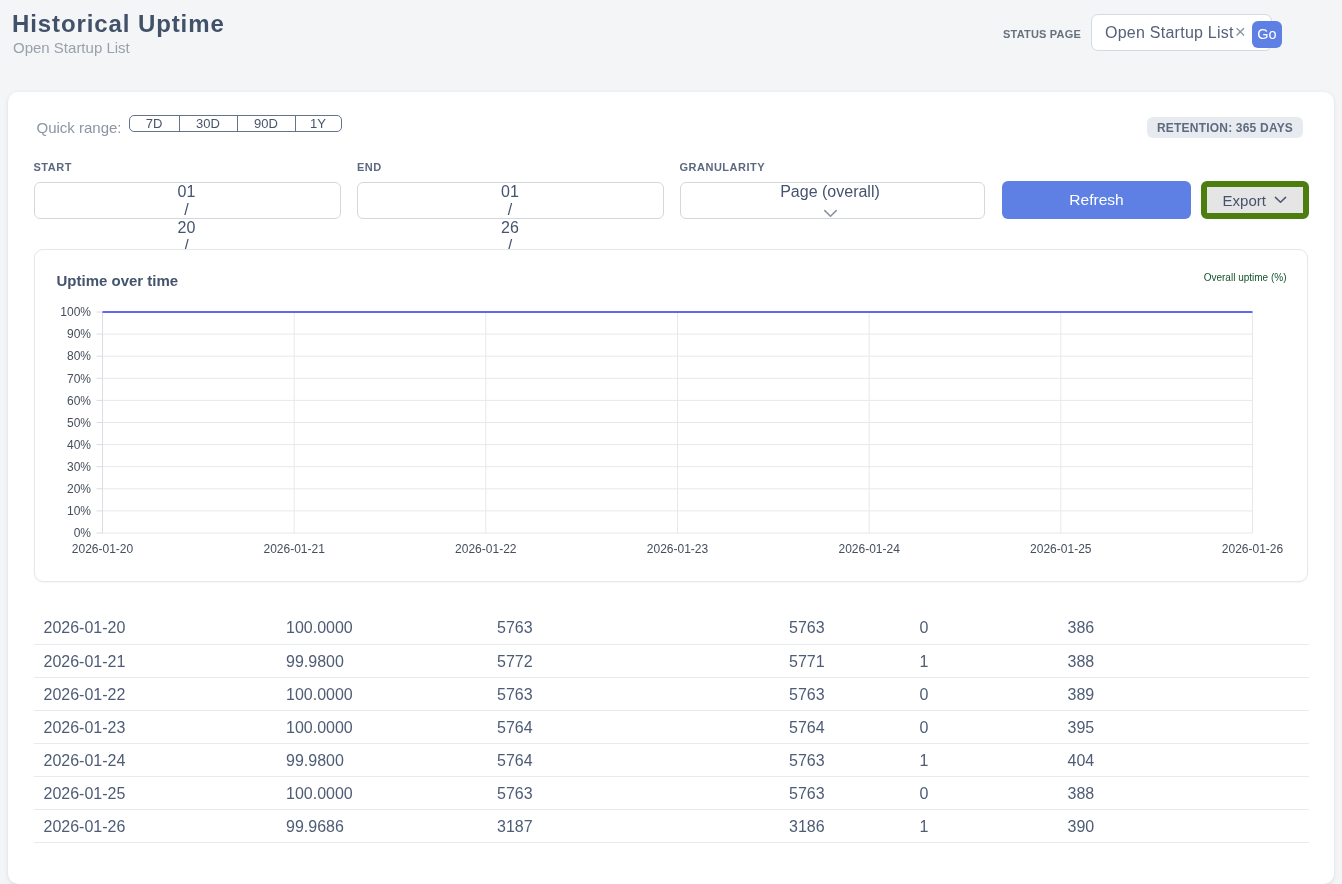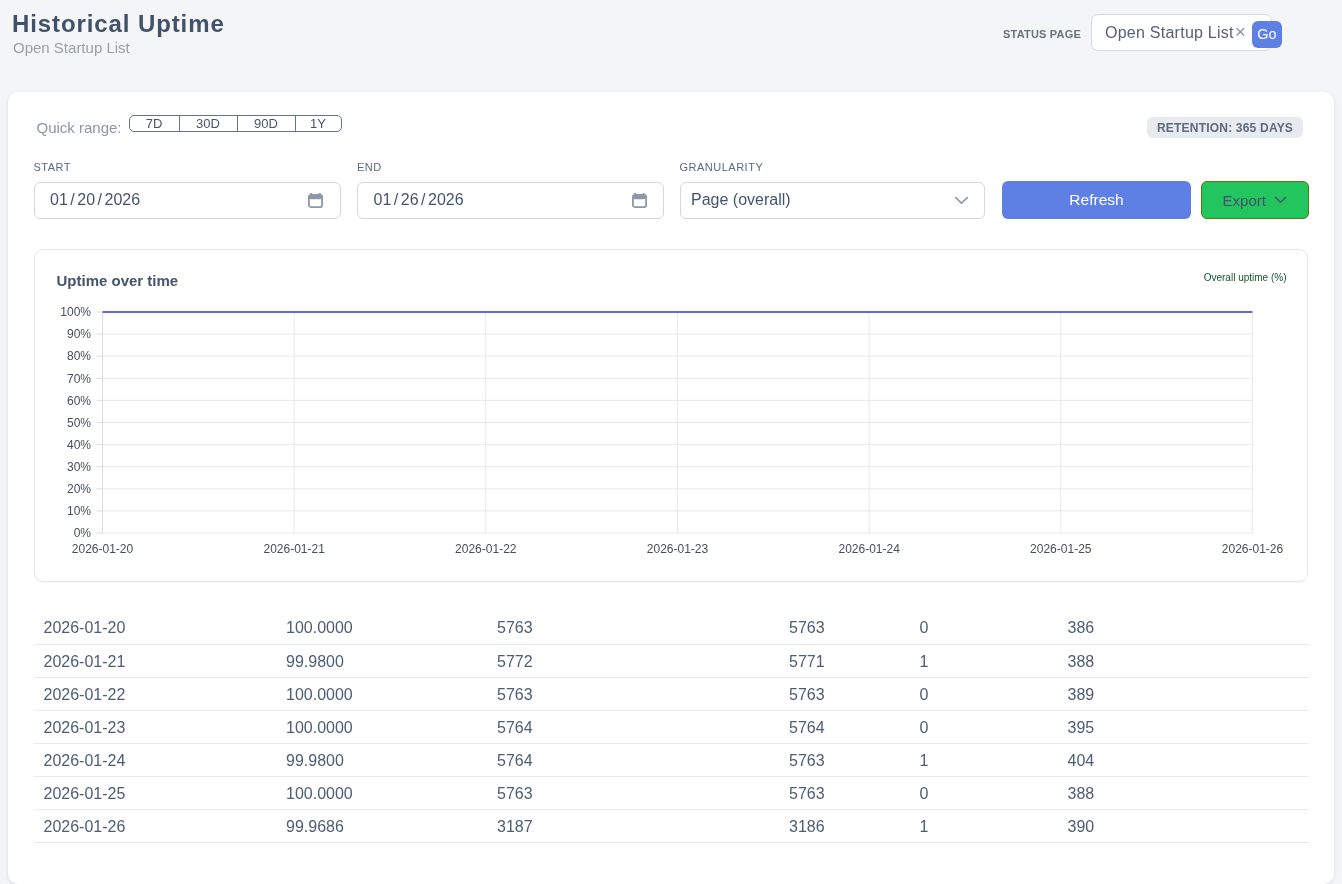--- a/index.html
+++ b/index.html
@@ -14,26 +14,26 @@
   .spbox .txt { font-size:16px; color:#55617a; letter-spacing:0.25px; }
   .spbox .x { font-size:19px; color:#8b95a4; margin-left:1px; line-height:1; margin-top:-2px; }
   .spbox .chev { margin-left:9px; }
   .go { left:1252px; top:20.5px; width:30px; height:27px; background:#5e80e4; border-radius:6px; color:#fff; font-size:14.5px; display:flex; align-items:center; justify-content:center; }
   
   .card { left:8px; top:92px; width:1326px; height:792px; background:#fff; border-radius:10px; box-shadow:0 1px 2px rgba(16,24,40,0.06), 0 1px 5px rgba(16,24,40,0.08); }
   .seg { left:120.5px; top:23px; display:flex; border:1px solid #64748b; border-radius:5px; overflow:hidden; height:17px; }
   .seg .b { font-size:13px; color:#475569; display:flex; align-items:center; justify-content:center; border-left:1px solid #64748b; }
   .seg .b:first-child { border-left:none; }
   .badge { left:1139px; top:25px; height:21px; background:#e7eaef; border-radius:6px; font-size:12px; font-weight:bold; color:#5d6b80; letter-spacing:0.2px; display:flex; align-items:center; padding:0 10px; }
-  .flabel { font-size:11px; font-weight:normal; color:#5b6880; letter-spacing:0.5px; }
-  .finput { height:36.5px; background:#fff; border:1px solid #d3d8df; border-radius:6px; display:flex; align-items:center; padding:0 16.5px 0 15.5px; font-size:16px; color:#46536e; }
+  .flabel { font-size:11px; font-weight:bold; color:#5b6880; letter-spacing:0.5px; }
+  .finput { height:36.5px; background:#fff; border:1px solid #d3d8df; border-radius:6px; display:flex; align-items:center; padding:0 16.5px 0 15.5px; font-size:16px; color:#46536e;flex-direction:column; }
   .sl { margin:0 2.5px; }
   .spacer { flex:1; }
   .btn-refresh { left:994px; top:89px; width:189px; height:38px; background:#5e80e4; border-radius:6px; color:#fff; font-size:15.5px; display:flex; align-items:center; justify-content:center; }
-  .btn-export { left:1193px; top:89px; width:107.5px; height:38px; background:#22c55e; border:1px solid #4d7c0f; border-radius:6px; color:#47536b; font-size:15px; display:flex; align-items:center; justify-content:center; gap:8px; }
+  .btn-export { left:1193px; top:89px; width:107.5px; height:38px; background:#e5e5e5; border:6px solid #4d7c0f; border-radius:6px; color:#47536b; font-size:15px; display:flex; align-items:center; justify-content:center; gap:8px; }
   
   .chartcard { left:26px; top:157px; width:1274px; height:333px; background:#fff; border:1px solid #e4e7eb; border-radius:9px; box-shadow:0 1px 2px rgba(0,0,0,0.04); }
   .ctitle { left:21.5px; top:21.5px; font-size:15px; font-weight:bold; color:#44546d; }
   .clegend { right:20.5px; top:22px; font-size:10px; color:#14532d; }
   
   table.data { position:absolute; left:25.5px; top:519px; width:1275px; border-collapse:collapse; table-layout:fixed; }
   table.data th { font-size:12px; font-weight:bold; color:#45546d; letter-spacing:0.8px; text-align:left; padding:0 0 0 10px; height:24px; border-bottom:1px solid #dfe3e8; vertical-align:middle; }
   table.data td { font-size:16px; color:#4e5c75; padding:2px 0 0 10px; height:33px; border-bottom:1px solid #e8ebee; vertical-align:middle; }
 </style>
 </head>

